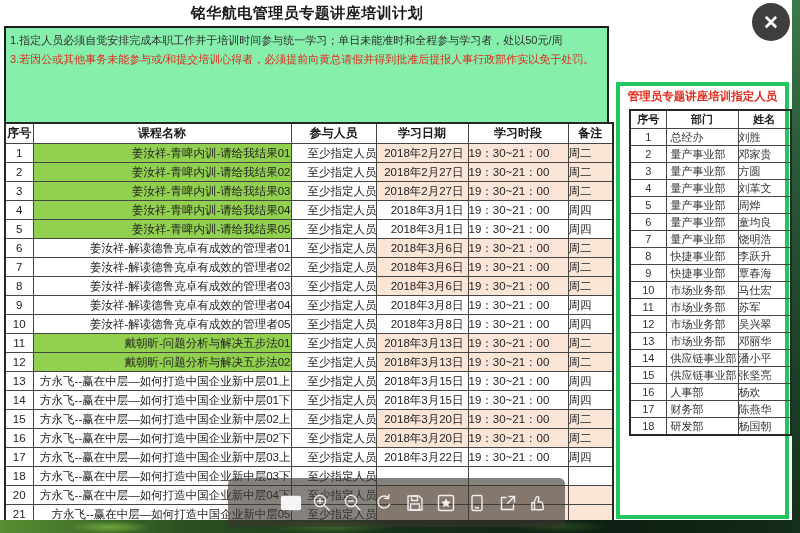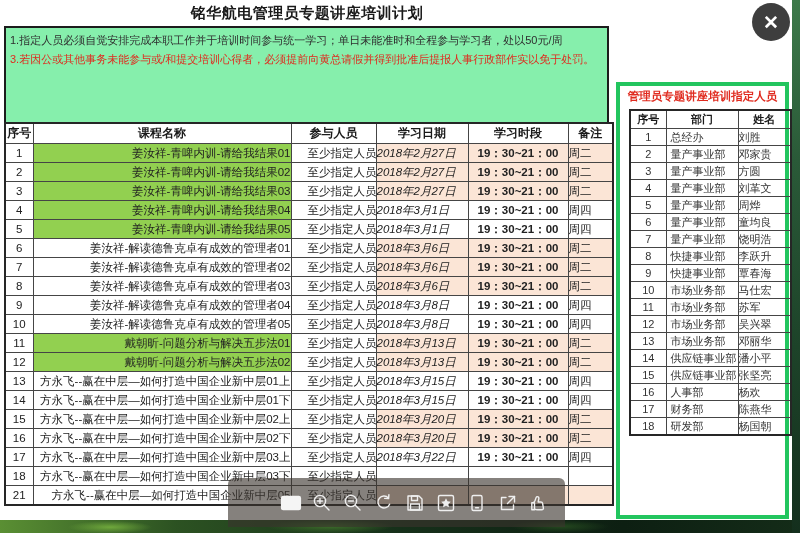--- a/index.html
+++ b/index.html
@@ -16,22 +16,22 @@
   
   table{border-collapse:collapse;table-layout:fixed;}
   .schedule{position:absolute;left:4px;top:122px;width:608px;border:2px solid #262626;}
   .schedule th{border:1px solid #454545;height:19px;font-size:12px;font-weight:bold;
                padding:0;text-align:center;white-space:nowrap;overflow:hidden;}
   .schedule td{border:1px solid #454545;height:18px;font-size:11.5px;padding:0;
                white-space:nowrap;overflow:hidden;color:#222;}
   .schedule td.no{text-align:center;}
   .schedule td.course{text-align:right;padding-left:4px;}
   .schedule td.part{text-align:left;padding-left:16px;}
-  .schedule td.date{text-align:left;padding-right:4px;font-style:italic;}
-  .schedule td.time{text-align:center;font-weight:bold;}
+  .schedule td.date{text-align:right;padding-right:4px;}
+  .schedule td.time{text-align:left;}
   .schedule td.note{text-align:left;}
   .green{background:var(--green);}
   .peach{background:var(--peach);}
   
   .right-region{position:absolute;left:616px;top:82px;width:173px;height:437px;
                 border:4px solid #22c55e;box-sizing:border-box;background:#fff;}
   .roster-title{margin-top:3px;text-align:center;font-size:11.5px;font-weight:bold;
                 color:var(--red);white-space:nowrap;}
   .roster{position:absolute;left:9px;top:23px;width:161px;border:2px solid #262626;}
   .roster th{border:1px solid #454545;height:17px;font-size:11px;font-weight:bold;
@@ -230,20 +230,28 @@
         </tr>
         <tr>
           <td class="no">18</td>
           <td class="course">方永飞--赢在中层—如何打造中国企业新中层03下</td>
           <td class="part">至少指定人员</td>
           <td class="date"></td>
           <td class="time"></td>
           <td class="note"></td>
         </tr>
         <tr>
+          <td class="no">20</td>
+          <td class="course">方永飞--赢在中层—如何打造中国企业新中层04下</td>
+          <td class="part">至少指定人员</td>
+          <td class="date peach"></td>
+          <td class="time peach"></td>
+          <td class="note peach"></td>
+        </tr>
+        <tr>
           <td class="no">21</td>
           <td class="course">方永飞--赢在中层—如何打造中国企业新中层05</td>
           <td class="part">至少指定人员</td>
           <td class="date peach"></td>
           <td class="time peach"></td>
           <td class="note peach"></td>
         </tr>
       </tbody>
   </table>
 

